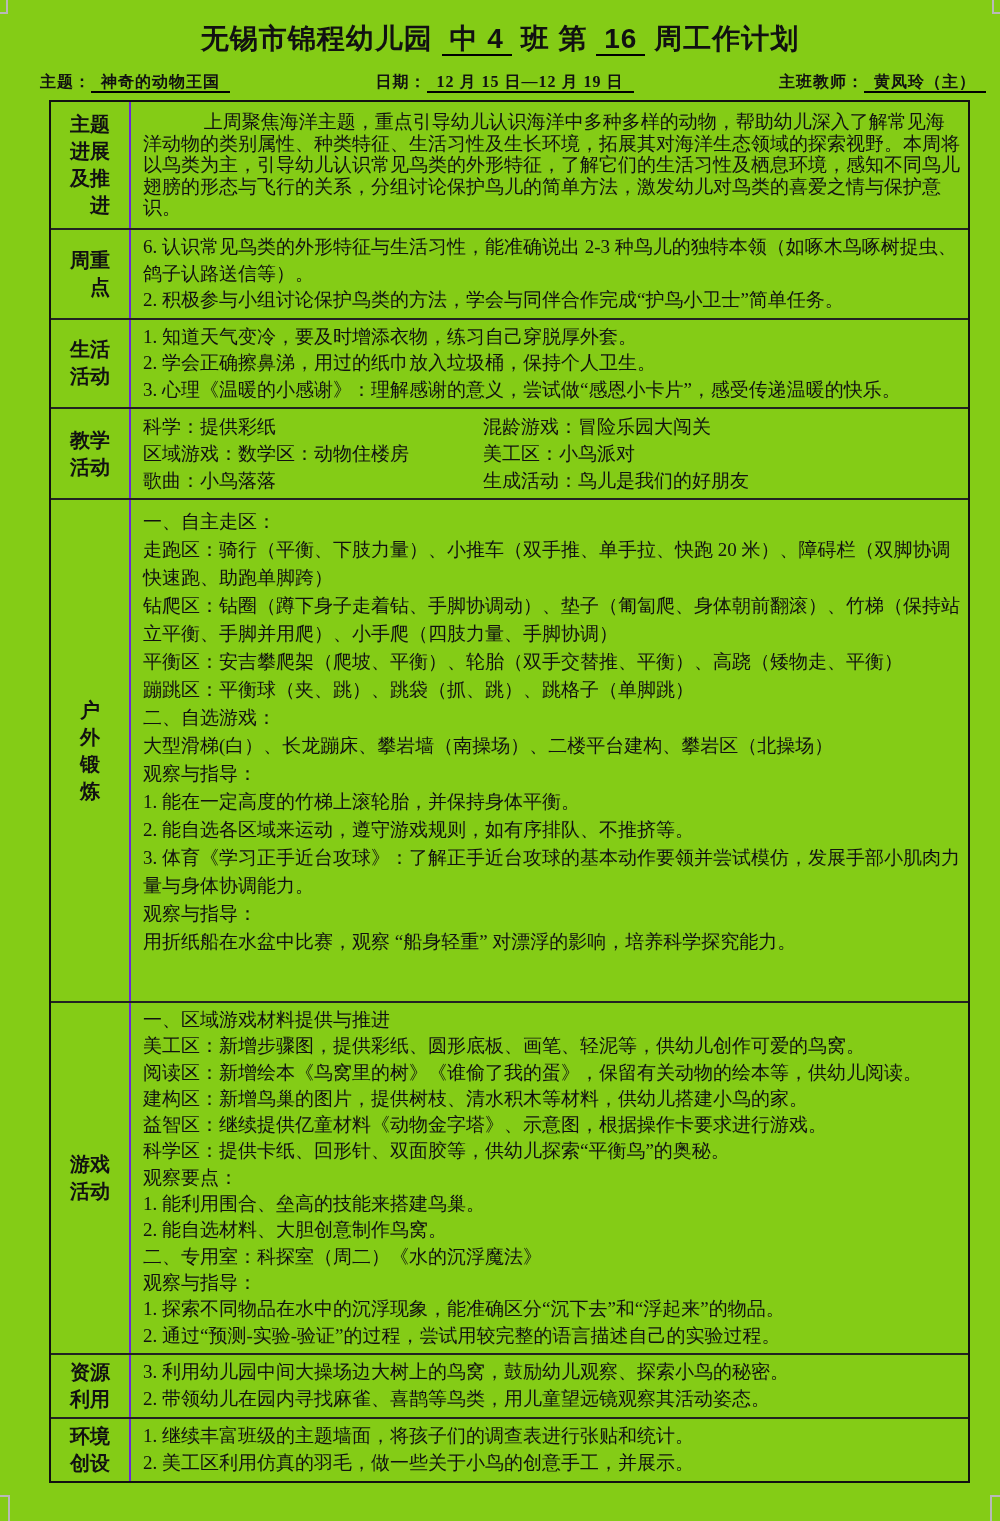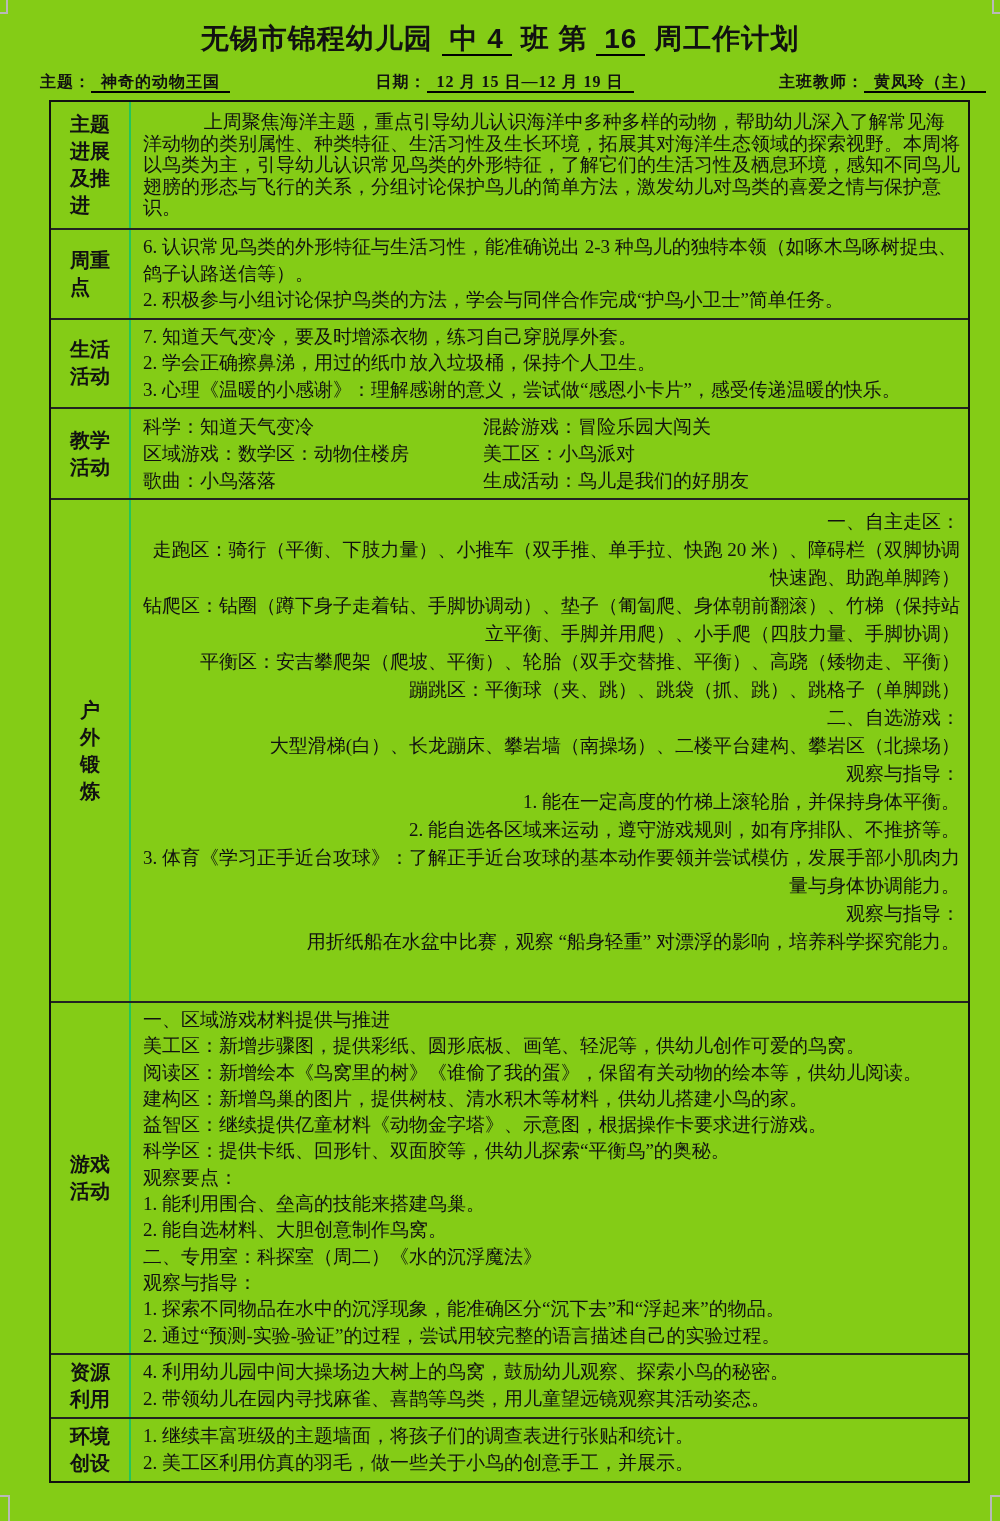--- a/index.html
+++ b/index.html
@@ -47,25 +47,25 @@
     box-sizing:border-box;
   }
   .trow{
     display:flex;
     border-bottom:2px solid #222;
     box-sizing:border-box;
   }
   .trow:last-child{border-bottom:none;}
   .label-cell{
     flex:0 0 80px;
-    border-right:2px solid #22c55e;
+    border-right:2px solid #6d28d9;
     display:flex;
     align-items:center;
     justify-content:center;
-    text-align:left;
+    text-align:right;
     font-family:"Liberation Sans","DejaVu Sans",sans-serif;
     font-weight:bold;
     font-size:20px;
     line-height:27px;
     white-space:pre-line;
     box-sizing:border-box;
     padding:4px 2px;
   }
   .content-cell{
     flex:1 1 auto;
@@ -78,21 +78,21 @@
     justify-content:center;
   }
   .line{min-height:1em;}
   .indent-first{text-indent:3.2em;}
   .sec-theme  .content-cell{line-height:21.6px;}
   .sec-theme   {min-height:128px;}
   .sec-focus   {min-height:75px;}
   .sec-life    {min-height:81px;}
   .sec-teach   {min-height:81px;}
   .sec-outdoor {min-height:503px;}
-  .sec-outdoor .content-cell{line-height:28px;justify-content:flex-start;padding-top:8px;text-align:right;}
+  .sec-outdoor .content-cell{line-height:28px;justify-content:flex-start;padding-top:8px;}
   .sec-games   {min-height:342px;}
   .sec-games .content-cell{line-height:26.3px;}
   .sec-res     {min-height:54px;}
   .sec-env     {min-height:55px;}
   .teach-grid{
     display:grid;
     grid-template-columns:340px 1fr;
     align-content:center;
   }
   .tcol{display:flex;flex-direction:column;line-height:27px;}
@@ -137,32 +137,32 @@
       <div class="content-cell">
           <div class="line">6. 认识常见鸟类的外形特征与生活习性，能准确说出 2-3 种鸟儿的独特本领（如啄木鸟啄树捉虫、鸽子认路送信等）。</div>
           <div class="line">2. 积极参与小组讨论保护鸟类的方法，学会与同伴合作完成“护鸟小卫士”简单任务。</div>
         </div>
     </div>
 
     <div class="trow sec-life">
       <div class="label-cell">生活
 活动</div>
       <div class="content-cell">
-          <div class="line">7. 知道天气变冷，要及时增添衣物，练习自己穿脱厚外套。</div>
+          <div class="line">1. 知道天气变冷，要及时增添衣物，练习自己穿脱厚外套。</div>
           <div class="line">2. 学会正确擦鼻涕，用过的纸巾放入垃圾桶，保持个人卫生。</div>
           <div class="line">3. 心理《温暖的小感谢》：理解感谢的意义，尝试做“感恩小卡片”，感受传递温暖的快乐。</div>
         </div>
     </div>
 
     <div class="trow sec-teach">
       <div class="label-cell">教学
 活动</div>
       <div class="content-cell teach-grid">
         <div class="tcol">
-            <div class="line">科学：知道天气变冷</div>
+            <div class="line">科学：提供彩纸</div>
             <div class="line">区域游戏：数学区：动物住楼房</div>
             <div class="line">歌曲：小鸟落落</div>
           </div>
         <div class="tcol">
             <div class="line">混龄游戏：冒险乐园大闯关</div>
             <div class="line">美工区：小鸟派对</div>
             <div class="line">生成活动：鸟儿是我们的好朋友</div>
           </div>
       </div>
     </div>
@@ -206,21 +206,21 @@
           <div class="line">观察与指导：</div>
           <div class="line">1. 探索不同物品在水中的沉浮现象，能准确区分“沉下去”和“浮起来”的物品。</div>
           <div class="line">2. 通过“预测-实验-验证”的过程，尝试用较完整的语言描述自己的实验过程。</div>
         </div>
     </div>
 
     <div class="trow sec-res">
       <div class="label-cell">资源
 利用</div>
       <div class="content-cell">
-          <div class="line">4. 利用幼儿园中间大操场边大树上的鸟窝，鼓励幼儿观察、探索小鸟的秘密。</div>
+          <div class="line">3. 利用幼儿园中间大操场边大树上的鸟窝，鼓励幼儿观察、探索小鸟的秘密。</div>
           <div class="line">2. 带领幼儿在园内寻找麻雀、喜鹊等鸟类，用儿童望远镜观察其活动姿态。</div>
         </div>
     </div>
 
     <div class="trow sec-env">
       <div class="label-cell">环境
 创设</div>
       <div class="content-cell">
           <div class="line">1. 继续丰富班级的主题墙面，将孩子们的调查表进行张贴和统计。</div>
           <div class="line">2. 美工区利用仿真的羽毛，做一些关于小鸟的创意手工，并展示。</div>

